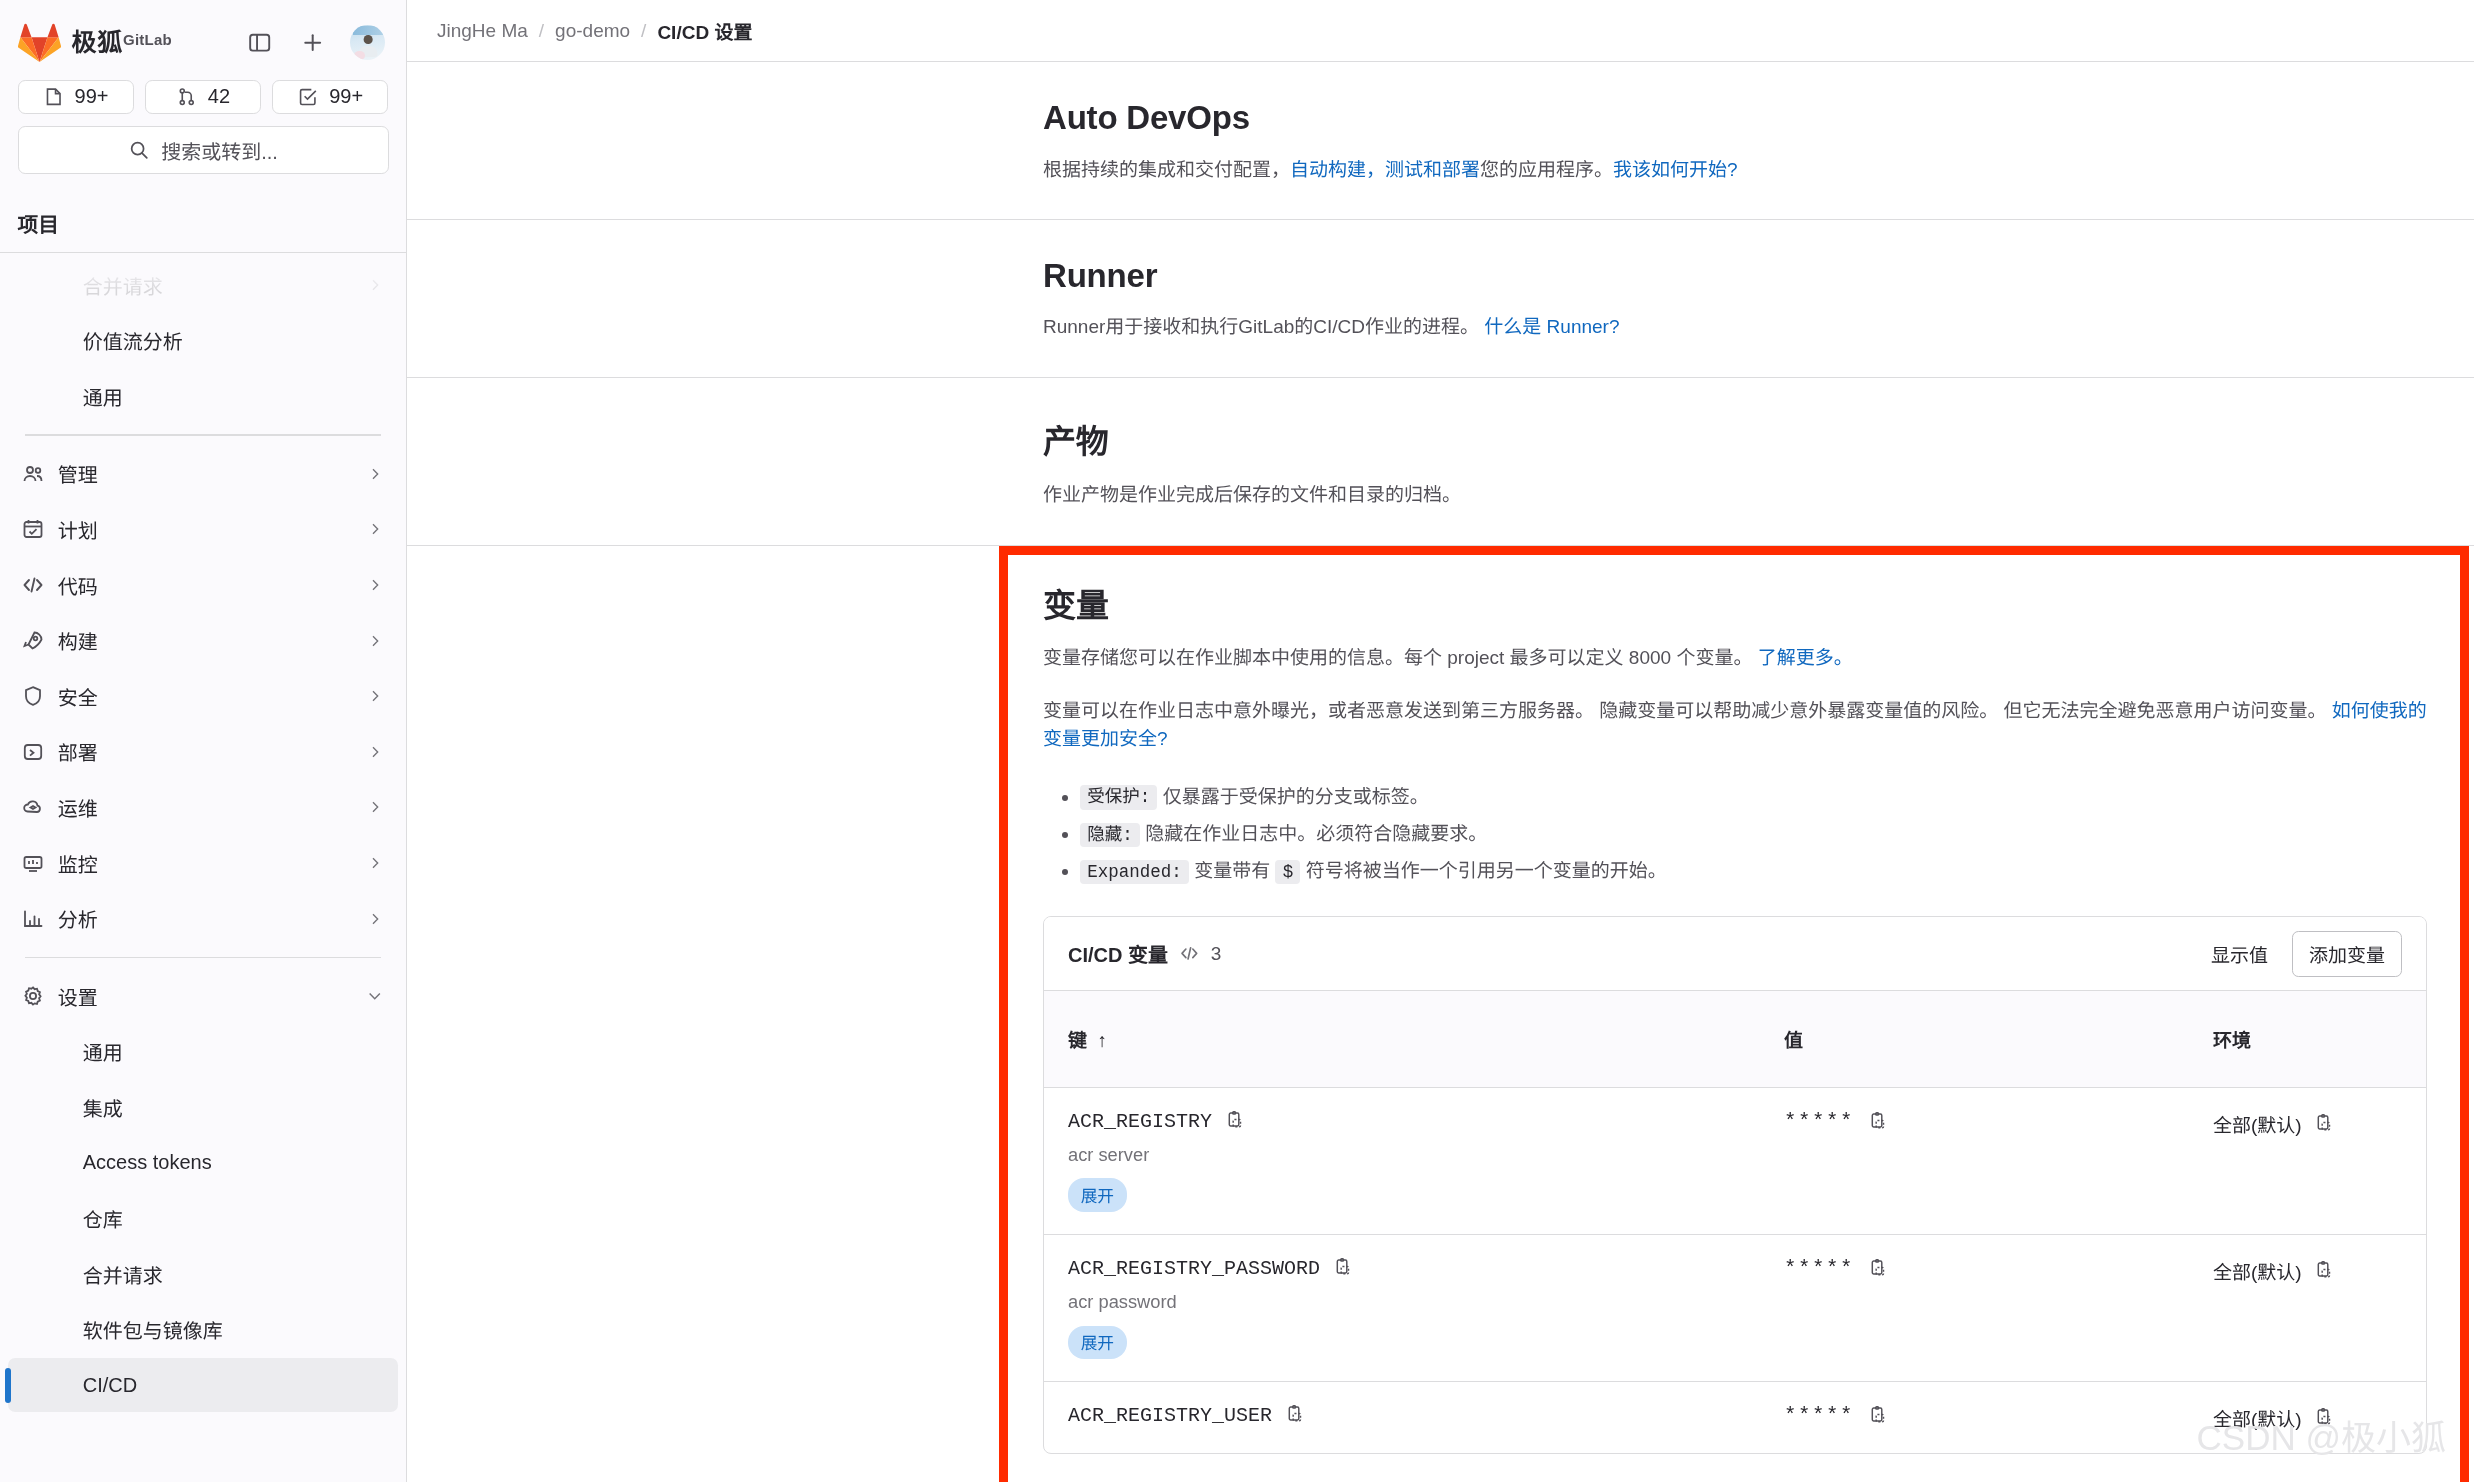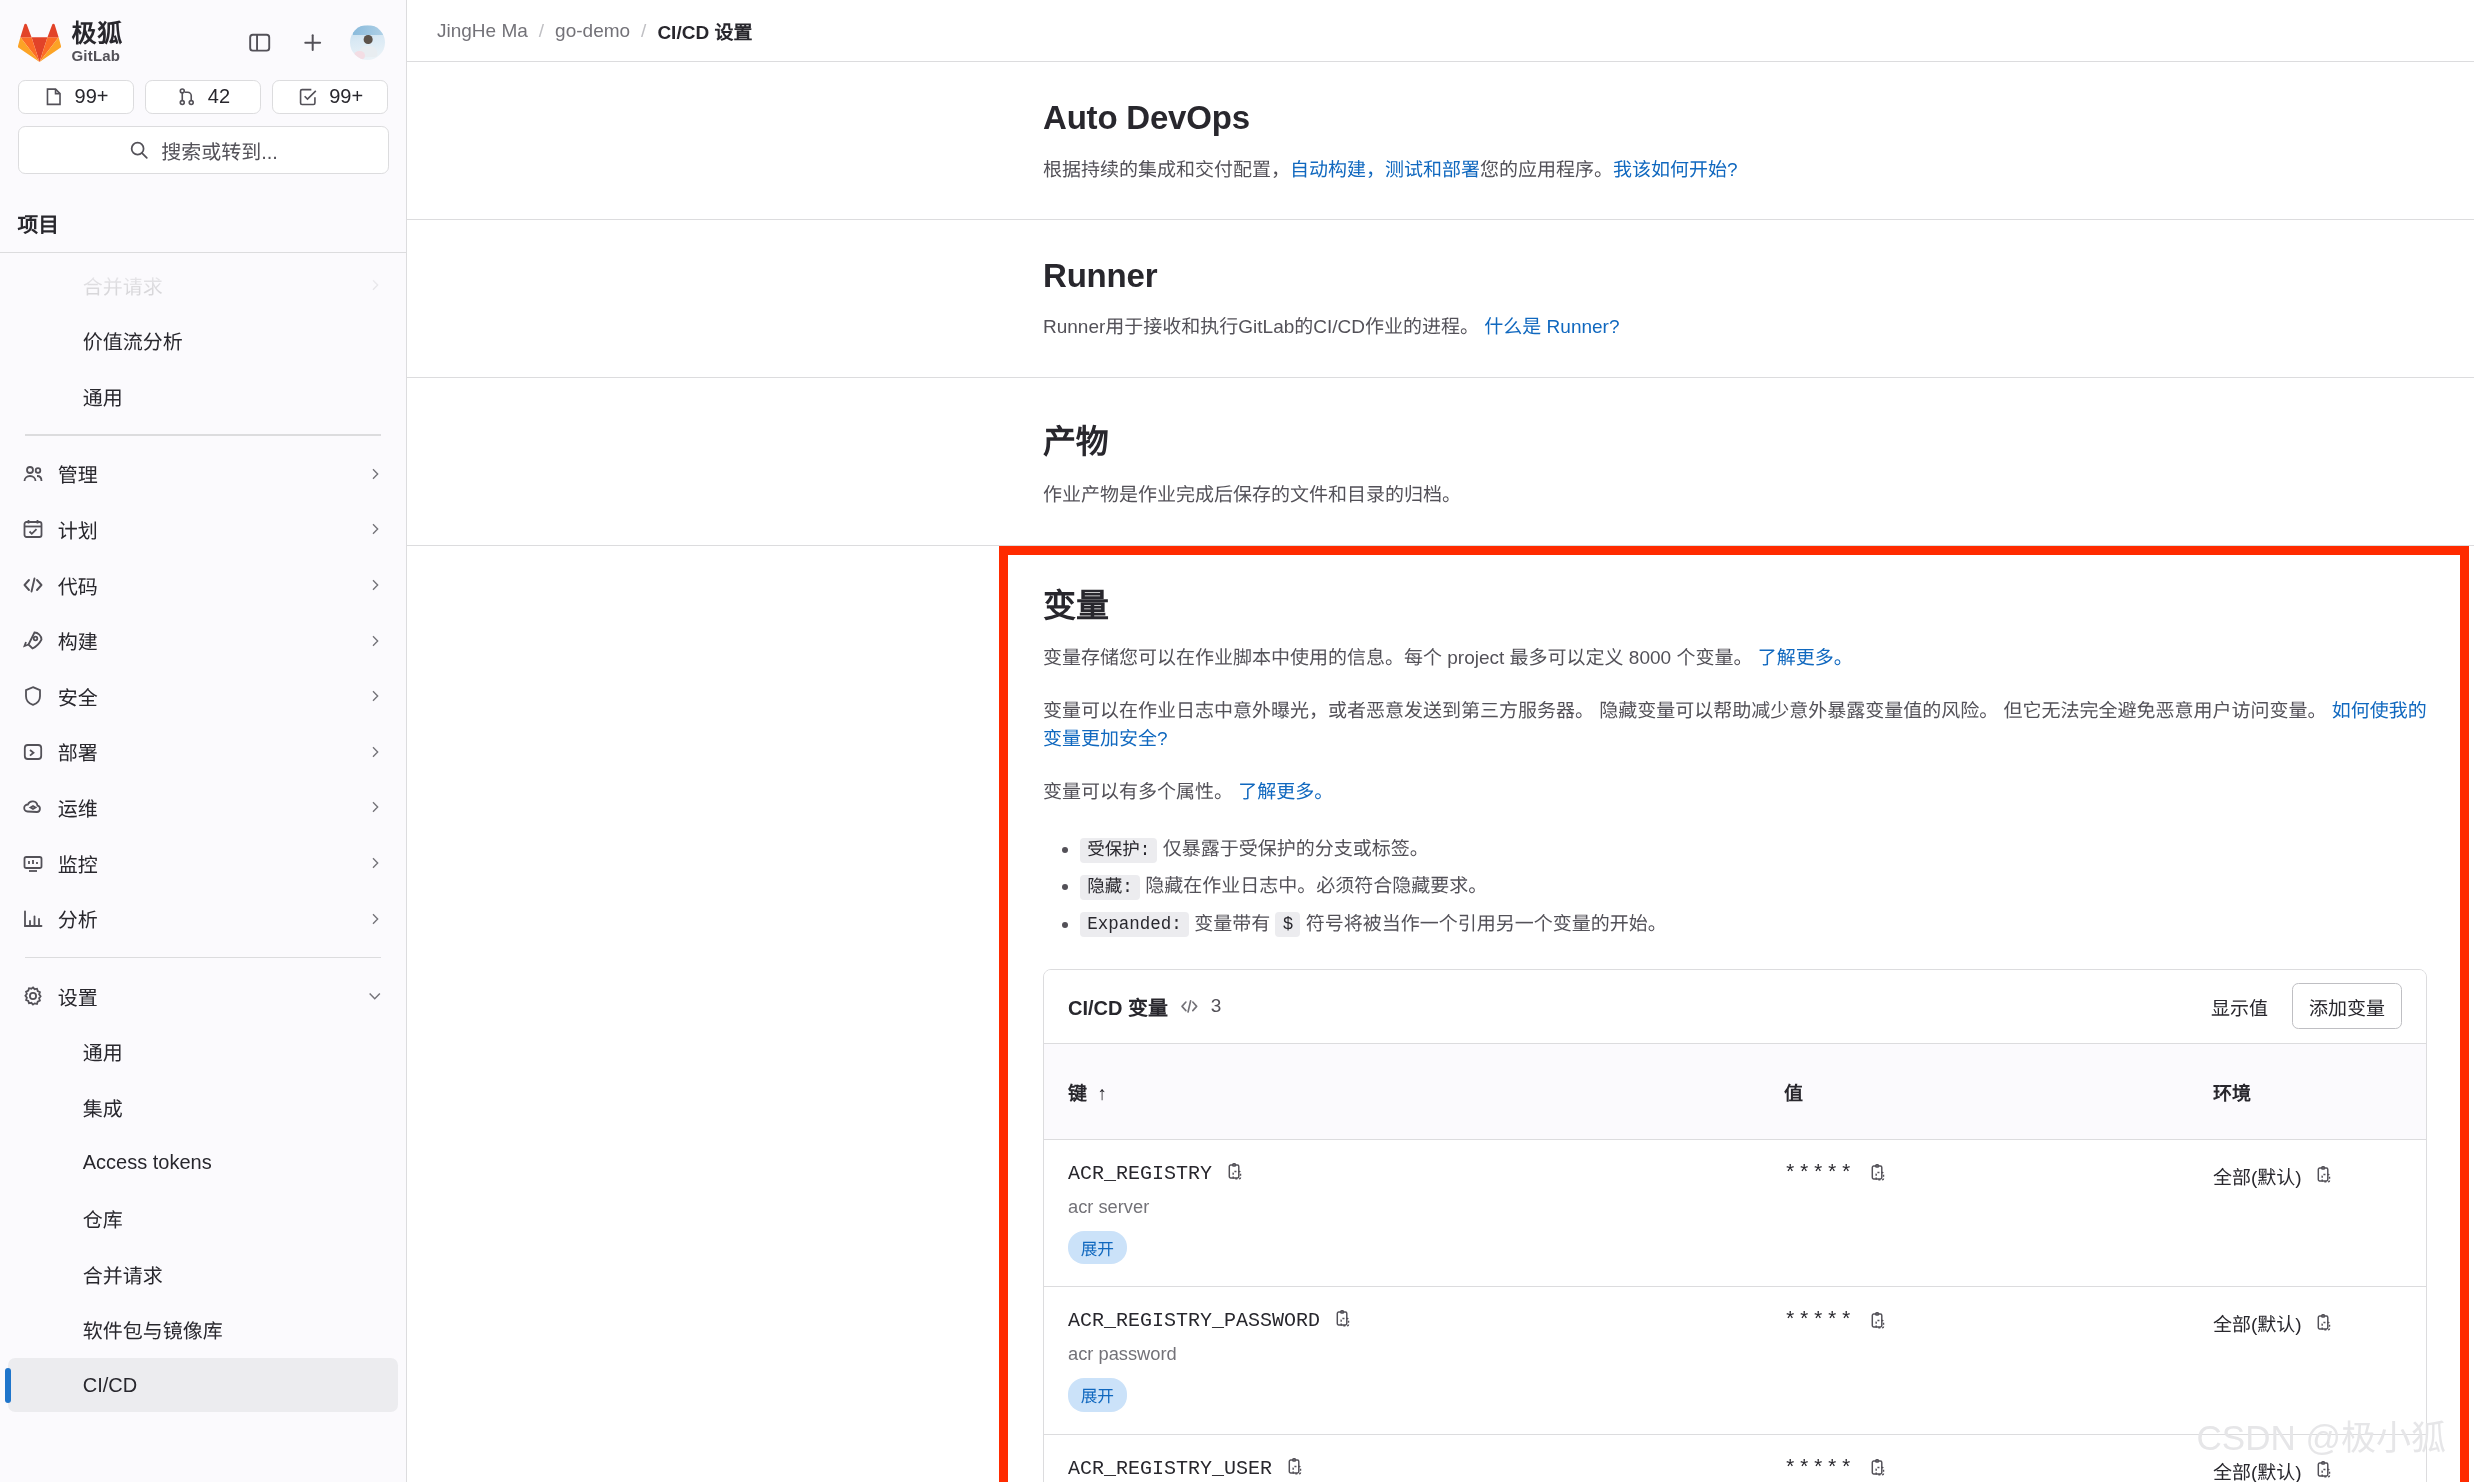--- a/index.html
+++ b/index.html
@@ -17,21 +17,21 @@
     width: 407px; height: 1482px; flex: 0 0 407px;
     background: #fbfafd;
     border-right: 1.6px solid #dcdcde;
     display: flex; flex-direction: column;
     position: relative; overflow: hidden;
   }
   .sb-top { padding: 14.3px 17.5px 0 17.5px; }
   .sb-brandrow { display: flex; align-items: center; height: 56px; }
   .brand { display: flex; align-items: center; gap: 11px; flex: 1; }
   .fox-logo { width: 43px; height: 40px; flex: 0 0 43px; }
-  .brand-text { display: flex; flex-direction: column; line-height: 1; }
+  .brand-text { display: flex; flex-direction: row; line-height: 1; }
   .brand-cn { font-size: 25px; font-weight: 700; color: #28272d; letter-spacing: 0.8px; }
   .brand-en { font-size: 15px; font-weight: 700; color: #535158; margin-top: 2.4px; letter-spacing: 0.2px; }
   .sb-actions { display: flex; align-items: center; gap: 20.7px; padding-right: 3.2px; }
   .icon-btn {
     width: 33px; height: 33px; display: flex; align-items: center; justify-content: center;
     border-radius: 5.6px; cursor: pointer; background: transparent; border: none;
   }
   .avatar {
     width: 35px; height: 35px; border-radius: 50%; overflow: hidden; flex: 0 0 35px;
     background: linear-gradient(170deg,#bcd8ea 0%,#d9e9f4 42%,#eef4f8 100%);
@@ -492,21 +492,20 @@
       <div class="boxed-wrap">
         <div class="redbox"></div>
 
         <section class="varsec">
           <h2>变量</h2>
 
           <p><span>变量存储您可以在作业脚本中使用的信息。每个 project 最多可以定义 8000 个变量。</span>&nbsp;<span class="lk">了解更多。</span></p>
 
           <p><span>变量可以在作业日志中意外曝光，或者恶意发送到第三方服务器。 隐藏变量可以帮助减少意外暴露变量值的风险。 但它无法完全避免恶意用户访问变量。</span>&nbsp;<span class="lk">如何使我的变量更加安全?</span></p>
 
-          <p><span>变量可以有多个属性。</span>&nbsp;<span class="lk">了解更多。</span></p>
 
           <ul>
             <li>
               <code class="badge">受保护:</code>
               <span>仅暴露于受保护的分支或标签。</span>
             </li>
             <li>
               <code class="badge">隐藏:</code>
               <span>隐藏在作业日志中。必须符合隐藏要求。</span>
             </li>

